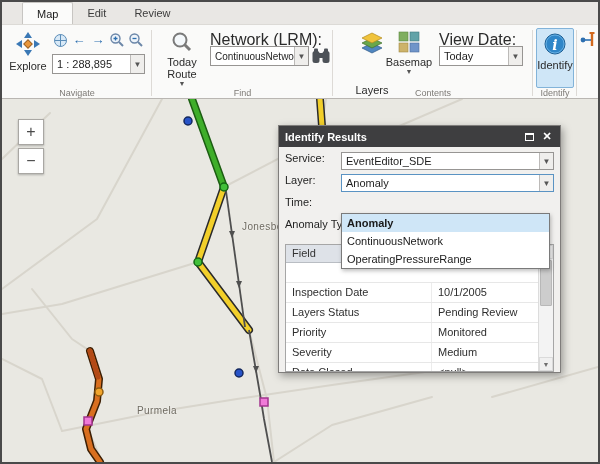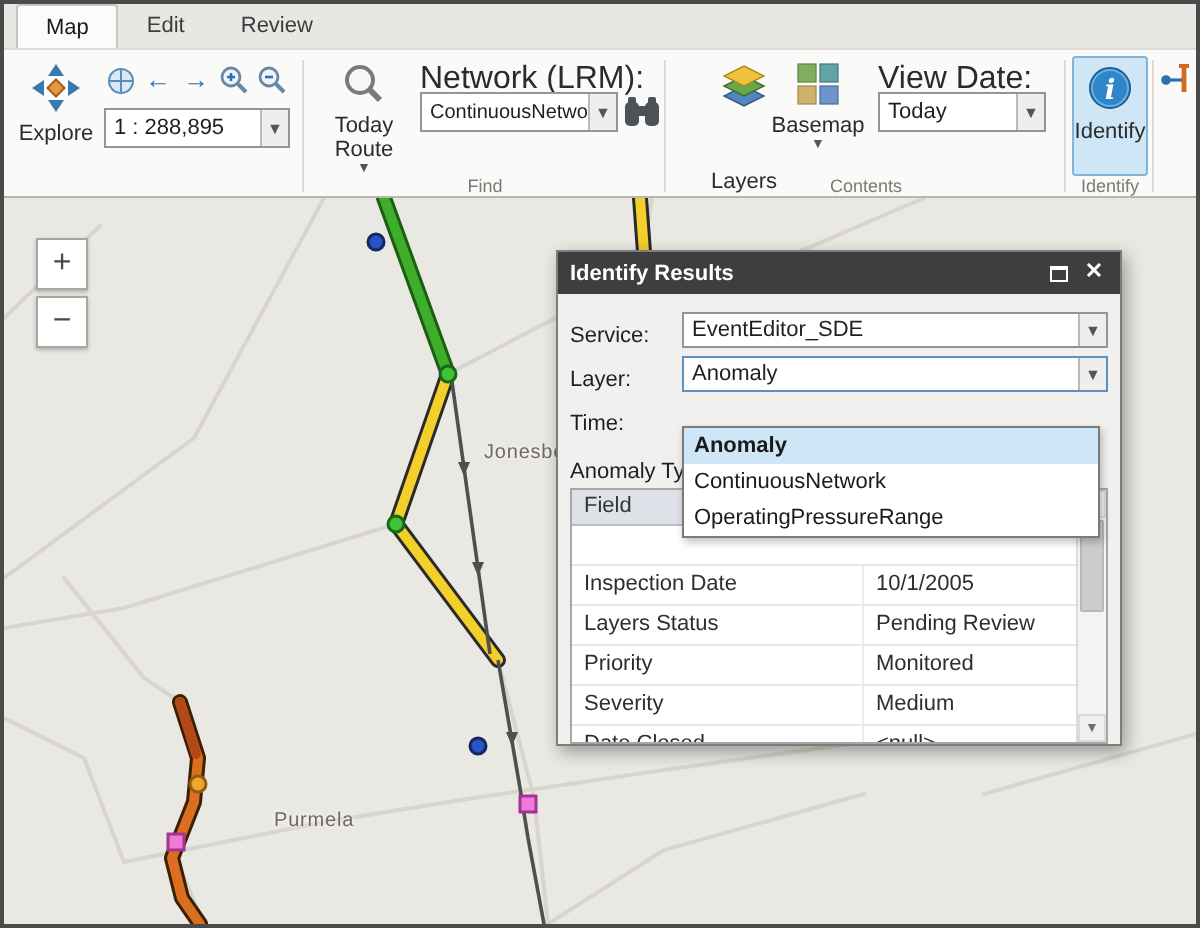--- a/index.html
+++ b/index.html
@@ -1,21 +1,21 @@
 <!DOCTYPE html>
 <html style="--accent: #2f7fc1; --titlebar: #3e3e40; --selection: #cfe6f7; --mapBg: #e9e8e2; --road: #d8d5cc; --routeGreen: #3fae2a; --routeYellow: #f2cf2a; --routeOrange: #d96f1f; --routeBrown: #b34a16; --markerBlue: #2753c8; --markerGreen: #42c03a; --markerYellow: #f2a52c; --markerPink: #f07ad8;"><head>
 <meta charset="utf-8">
 <style>
   * { margin:0; padding:0; box-sizing:border-box; }
   html,body { background:#fff; }
   body { font-family:"Liberation Sans", sans-serif; }
   .app { position:relative; width:600px; height:464px; border:2px solid #4a4a4a; background:#fff; overflow:hidden; }
 
   
-  .tabstrip { position:absolute; left:0; top:0; width:596px; height:23px; background:#e9e7e4; border-bottom:1px solid #dcdad6; display:flex; align-items:flex-start; padding-left:6px; }
+  .tabstrip { position:absolute; left:0; top:0; width:596px; height:23px; background:#e9e7e4; border-bottom:1px solid #dcdad6; display:flex; align-items:flex-start; padding-left:20px; }
   .tab { height:22px; line-height:22px; padding:0 14px; font-size:11px; color:#3c3c3c; cursor:default; }
   .tab.active { background:#fbfbfa; border:1px solid #c7c5c2; border-bottom:none; border-radius:2px 2px 0 0; color:#1a1a1a; }
 
   
   .ribbon { position:absolute; left:0; top:23px; width:596px; height:74px; background:#fafaf9; border-bottom:1px solid #b9b6b2; }
   .group { position:absolute; top:0; height:74px; }
   .group::after { content:""; position:absolute; right:0; top:5px; bottom:3px; width:1px; background:#ddDAD6; }
   .g-nav { left:0; width:150px; }
   .g-find { left:150px; width:181px; }
   .g-cont { left:331px; width:200px; }
@@ -48,21 +48,21 @@
 
   
   .panel { position:absolute; left:276px; top:123px; width:283px; height:248px; background:#f1f0ee; border:1px solid #7f7d7b; box-shadow:2px 3px 8px rgba(0,0,0,.35); }
   .panel-title { height:21px; background:var(--titlebar); color:#fff; font-size:11px; font-weight:bold; display:flex; align-items:center; padding:0 6px; }
   .panel-title .t { flex:1; }
   .winbtn { width:14px; height:14px; display:flex; align-items:center; justify-content:center; margin-left:4px; color:#fff; cursor:default; }
   .maxglyph { width:9px; height:8px; border:1px solid #fff; border-top-width:2px; }
   .closeglyph { font-size:11px; line-height:11px; }
 
   .panel-body { position:relative; padding:5px 6px 0 6px; }
-  .frow { display:flex; align-items:flex-end; height:22px; }
+  .frow { display:flex; align-items:flex-start; height:22px; }
   .frow .flabel { width:56px; font-size:11px; color:#1f1f1f; }
   .frow .combo { flex:1; height:18px; }
   .frow.tall { height:24px; }
 
   .layerlist { position:absolute; left:62px; top:66px; width:209px; background:#fff; border:1px solid #7a7a7a; z-index:6; box-shadow:1px 2px 4px rgba(0,0,0,.25); }
   .layerlist .opt { height:18px; line-height:18px; padding:0 5px; font-size:11px; color:#1a1a1a; cursor:default; }
   .layerlist .opt.sel { background:var(--selection); font-weight:bold; }
 
   .ptable { position:relative; margin-top:2px; height:128px; border:1px solid #a6a6a6; background:#fff; overflow:hidden; }
   .thead { display:flex; height:18px; background:#dee2e8; border-bottom:1px solid #b9bdc3; }
@@ -128,20 +128,21 @@
               <circle cx="6.5" cy="6.5" r="4.5" fill="#eef4fa" stroke="#6b86a8" stroke-width="1.4"></circle>
               <path d="M4.5,6.5 H8.5" stroke="#2d6fb0" stroke-width="1.3"></path>
               <line x1="10" y1="10" x2="14" y2="14" stroke="#6b86a8" stroke-width="2"></line>
             </svg>
         </span>
       </div>
       <div class="combo" style="position:absolute;left:50px;top:29px;width:93px;">
         <span class="txt">1 : 288,895</span>
         <span class="caret">▼</span>
       </div>
+      <div class="grouplabel">Navigate</div>
     </div>
 
     <div class="group g-find">
       <div class="bigbtn" style="left:8px;top:2px;width:44px;height:62px;">
         <span>
           <svg width="22" height="22" viewBox="0 0 22 22">
               <circle cx="9" cy="9" r="6.5" fill="#f4f8fb" stroke="#7a7a7a" stroke-width="2"></circle>
               <line x1="13.5" y1="13.5" x2="19" y2="19" stroke="#7a7a7a" stroke-width="3"></line>
             </svg>
         </span>

